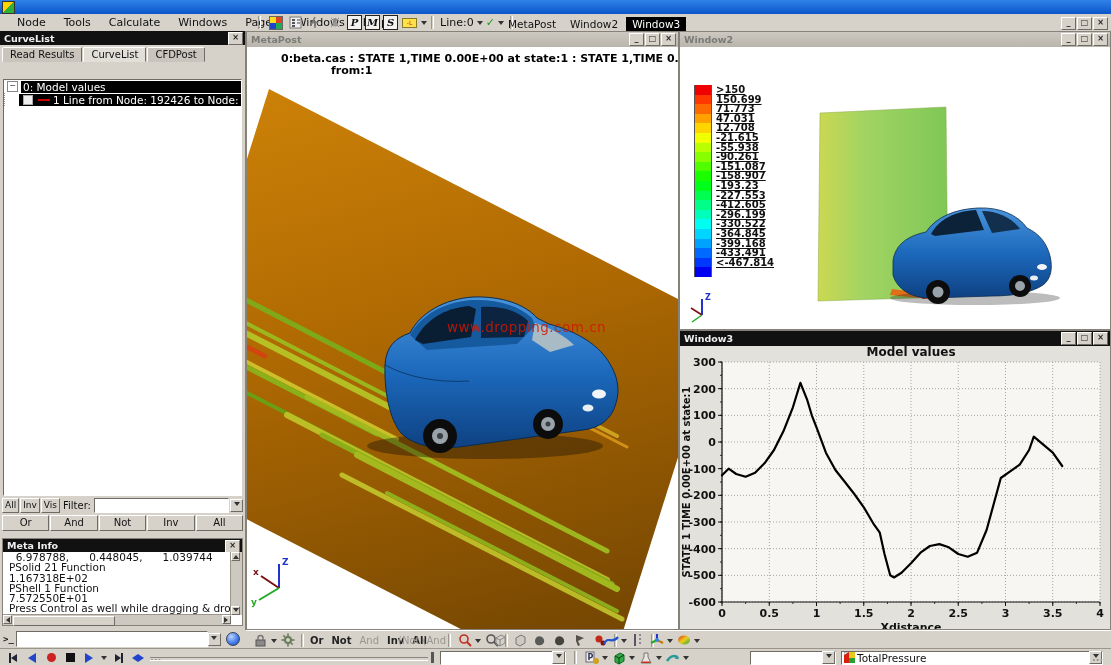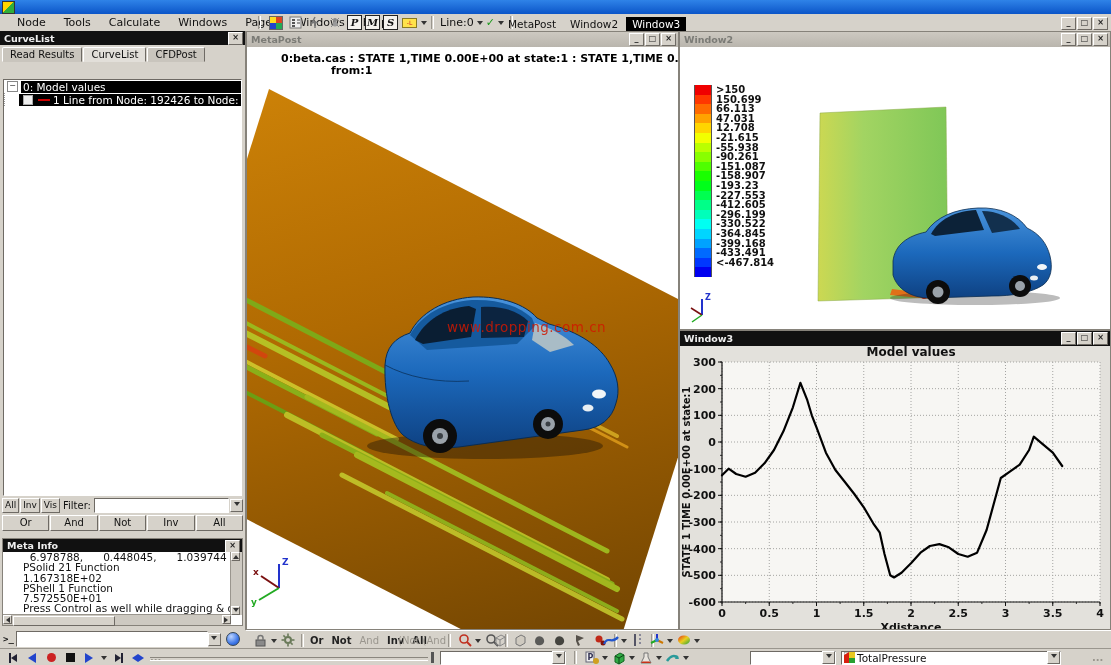--- a/index.html
+++ b/index.html
@@ -51,21 +51,21 @@
   .minibtn{border:1px solid;border-color:#fff #6e6a64 #6e6a64 #fff;background:#d6d2ca;font-size:9px;padding:0 2px;height:13px;line-height:13px;}
   #filterlabel{font-size:10px;margin:0 2px;}
   #filterbox{flex:1;height:13px;background:#fff;border:1px solid;border-color:#6e6a64 #fff #fff #6e6a64;display:flex;}
   .ddbtn{width:13px;height:13px;background:#d6d2ca;border:1px solid;border-color:#fff #6e6a64 #6e6a64 #fff;display:flex;align-items:center;justify-content:center;flex:none;box-sizing:border-box;}
   .ddbtn .dda{margin-top:0;}
   #logicrow{position:absolute;left:2px;right:2px;top:484px;height:16px;display:flex;gap:1px;}
   .logicbtn{flex:1;border:1px solid;border-color:#fff #6e6a64 #6e6a64 #fff;background:#d6d2ca;font-size:10px;text-align:center;line-height:14px;}
   #metainfo{position:absolute;left:2px;right:2px;top:507px;height:88px;border:1px solid #86827a;background:#fff;box-sizing:border-box;}
   #miTitle{position:relative;height:13px;background:#111;color:#eee;font-weight:bold;font-size:9.5px;padding-left:4px;line-height:13px;}
   #miBody{position:absolute;left:0;top:13px;right:11px;bottom:10px;overflow:hidden;background:#fff;}
-  .miline{font-size:10.5px;line-height:10.3px;white-space:pre;padding-left:20px;}
+  .miline{font-size:10.5px;line-height:10.3px;white-space:pre;padding-left:6px;}
   .vscroll{position:absolute;right:0;top:13px;bottom:10px;width:11px;background:#cdc9c1;border-left:1px solid #9a968e;}
   .hscroll{position:absolute;left:0;right:11px;bottom:0;height:10px;background:#cdc9c1;border-top:1px solid #9a968e;}
   .sthumbH{position:absolute;left:10px;top:1px;width:100px;height:8px;background:#d6d2ca;border:1px solid;border-color:#fff #6e6a64 #6e6a64 #fff;}
   .sarr{position:absolute;width:9px;height:9px;background:#d6d2ca;border:1px solid;border-color:#fff #6e6a64 #6e6a64 #fff;box-sizing:border-box;display:flex;align-items:center;justify-content:center;}
   .tU{width:0;height:0;border:3px solid transparent;border-bottom:4px solid #333;margin-top:-2px;}
   .tD{width:0;height:0;border:3px solid transparent;border-top:4px solid #333;margin-top:2px;}
   .tL{width:0;height:0;border:3px solid transparent;border-right:4px solid #333;margin-left:-2px;}
   .tR{width:0;height:0;border:3px solid transparent;border-left:4px solid #333;margin-left:2px;}
   
   #cmdline{position:absolute;left:0;top:630px;width:246px;height:18px;background:#d6d2ca;display:flex;align-items:center;padding-left:3px;box-sizing:border-box;}
@@ -74,21 +74,21 @@
   #cmdval{background:#000;color:#fff;font-size:10.5px;padding:0 2px;margin-left:1px;white-space:nowrap;margin-top:36px;}
   #cmdgo{width:12px;height:12px;border-radius:50%;background:radial-gradient(circle at 35% 30%,#bcd4ff,#3f78e8 60%,#1b4dc0);border:1px solid #345;margin-left:5px;}
   
   #winMain{left:246px;top:31px;width:433px;height:599px;}
   #win2{left:679px;top:31px;width:432px;height:299px;}
   #win3{left:679px;top:330px;width:432px;height:300px;}
   #win3 .wcontent{background:#e3e1dc;}
   .scene{position:absolute;left:0;top:0;}
   #watermark{position:absolute;left:200px;top:272px;color:#d01800;font-size:13.5px;opacity:.85;letter-spacing:.5px;}
   
-  #legend{position:absolute;left:14px;top:38px;}
+  #legend{position:absolute;left:14px;top:38px;text-decoration:underline;}
   .lgrow{display:flex;height:9.6px;align-items:stretch;}
   .lgsw{width:16px;border-left:1px solid #555;border-right:1px solid #555;}
   .lglb{font-size:10px;font-weight:bold;line-height:10px;padding-left:4px;white-space:nowrap;}
   
   .tick{font:bold 11px "DejaVu Sans",sans-serif;fill:#111;}
   .ctitle{font:bold 12px "DejaVu Sans",sans-serif;fill:#111;}
   .clabel{font:bold 11px "DejaVu Sans",sans-serif;fill:#111;}
   .cylabel{font:bold 10px "DejaVu Sans",sans-serif;fill:#111;}
   
   #btoolbar{position:absolute;left:246px;top:630px;width:865px;height:18px;background:#d6d2ca;border-top:1px solid #fff;}
@@ -404,21 +404,21 @@
           <div class="lgrow">
             <span class="lgsw" style="background: rgb(240, 0, 0);"></span>
             <span class="lglb">&gt;150</span>
           </div>
           <div class="lgrow">
             <span class="lgsw" style="background: rgb(255, 55, 0);"></span>
             <span class="lglb">150.699</span>
           </div>
           <div class="lgrow">
             <span class="lgsw" style="background: rgb(255, 106, 0);"></span>
-            <span class="lglb">66.113</span>
+            <span class="lglb">71.773</span>
           </div>
           <div class="lgrow">
             <span class="lgsw" style="background: rgb(255, 162, 0);"></span>
             <span class="lglb">47.031</span>
           </div>
           <div class="lgrow">
             <span class="lgsw" style="background: rgb(255, 213, 0);"></span>
             <span class="lglb">12.708</span>
           </div>
           <div class="lgrow">
@@ -799,21 +799,21 @@
     </div>
     <div class="abs" style="left:750px;">
       <span class="combo" style="width:86px;">
           <span class="fill"></span>
           <span class="ddbtn">
             <span class="dda"></span>
           </span>
         </span>
     </div>
     <div class="abs" style="left:841px;">
-      <span class="combo" style="width:220px;">
+      <span class="combo" style="width:262px;">
         <span class="cicon">
           <svg width="11" height="11">
               <rect x="0" y="0" width="11" height="11" fill="#fff" stroke="#888"></rect>
               <path d="M0,11 L0,3 L5,0 L5,11 Z" fill="#d82010"></path>
               <path d="M5,0 L11,0 L11,6 L5,6 Z" fill="#e8c820"></path>
               <path d="M5,6 L11,6 L11,11 L5,11 Z" fill="#28a030"></path>
             </svg>
         </span>
         <span style="font-size:10.5px;">TotalPressure</span>
         <span class="fill"></span>

